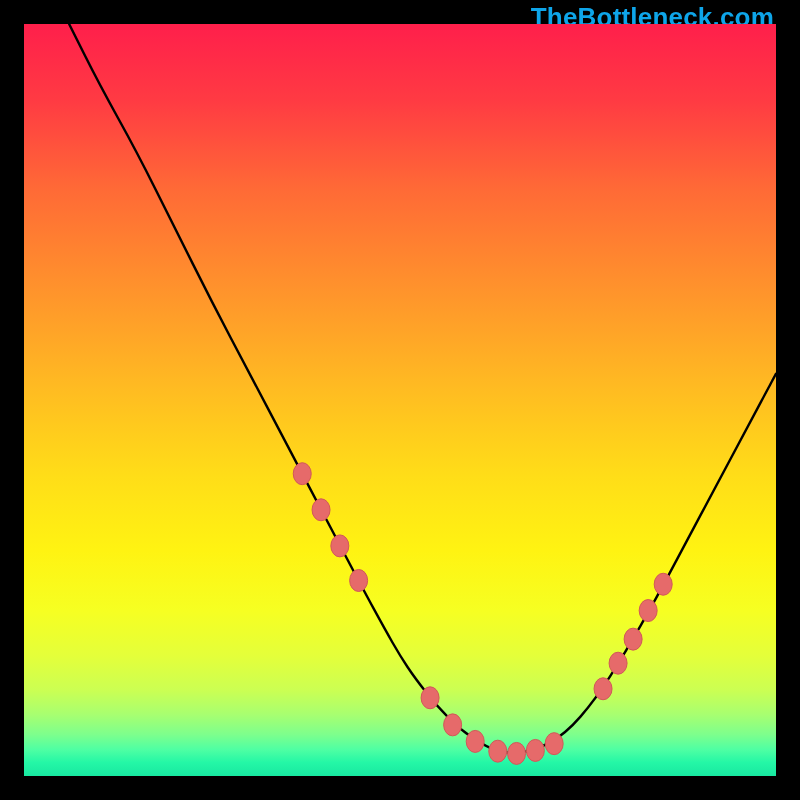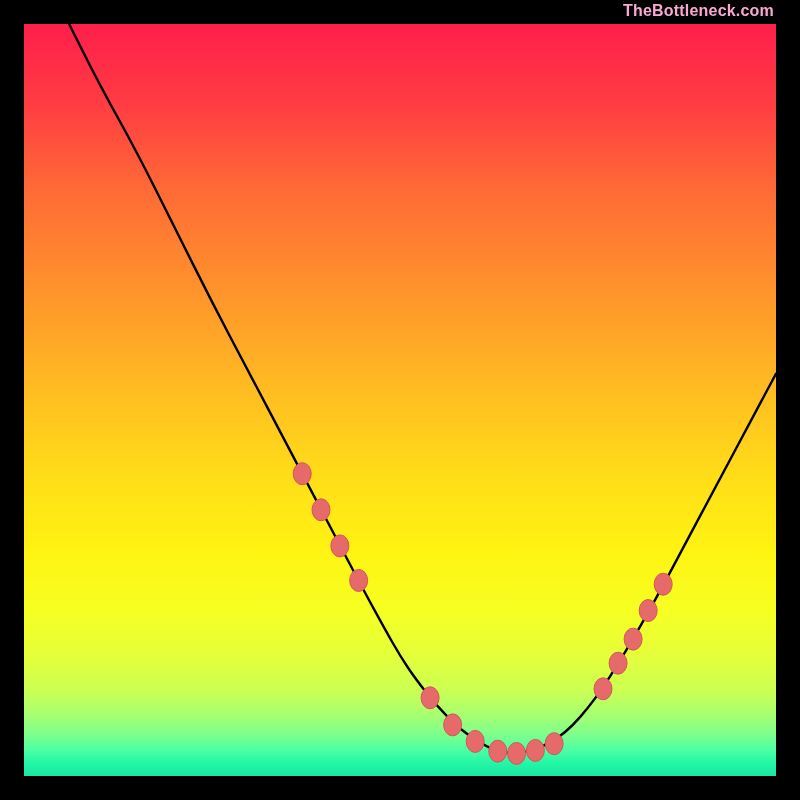--- a/index.html
+++ b/index.html
@@ -37,23 +37,23 @@
     left: 0;
     top: 0;
     width: 752px;
     height: 752px;
   }
   .watermark {
     position: absolute;
     top: 2px;
     right: 26px;
     font-family: Arial, Helvetica, sans-serif;
-    font-size: 16px;
+    font-size: 26px;
     font-weight: 600;
-    color: #f9a8d4;
+    color: #0ea5e9;
     letter-spacing: 0.2px;
   }
 </style>
 </head>
 <body>
 
 <div class="watermark">TheBottleneck.com</div>
 
 <div class="frame">
   <div class="plot-area">

